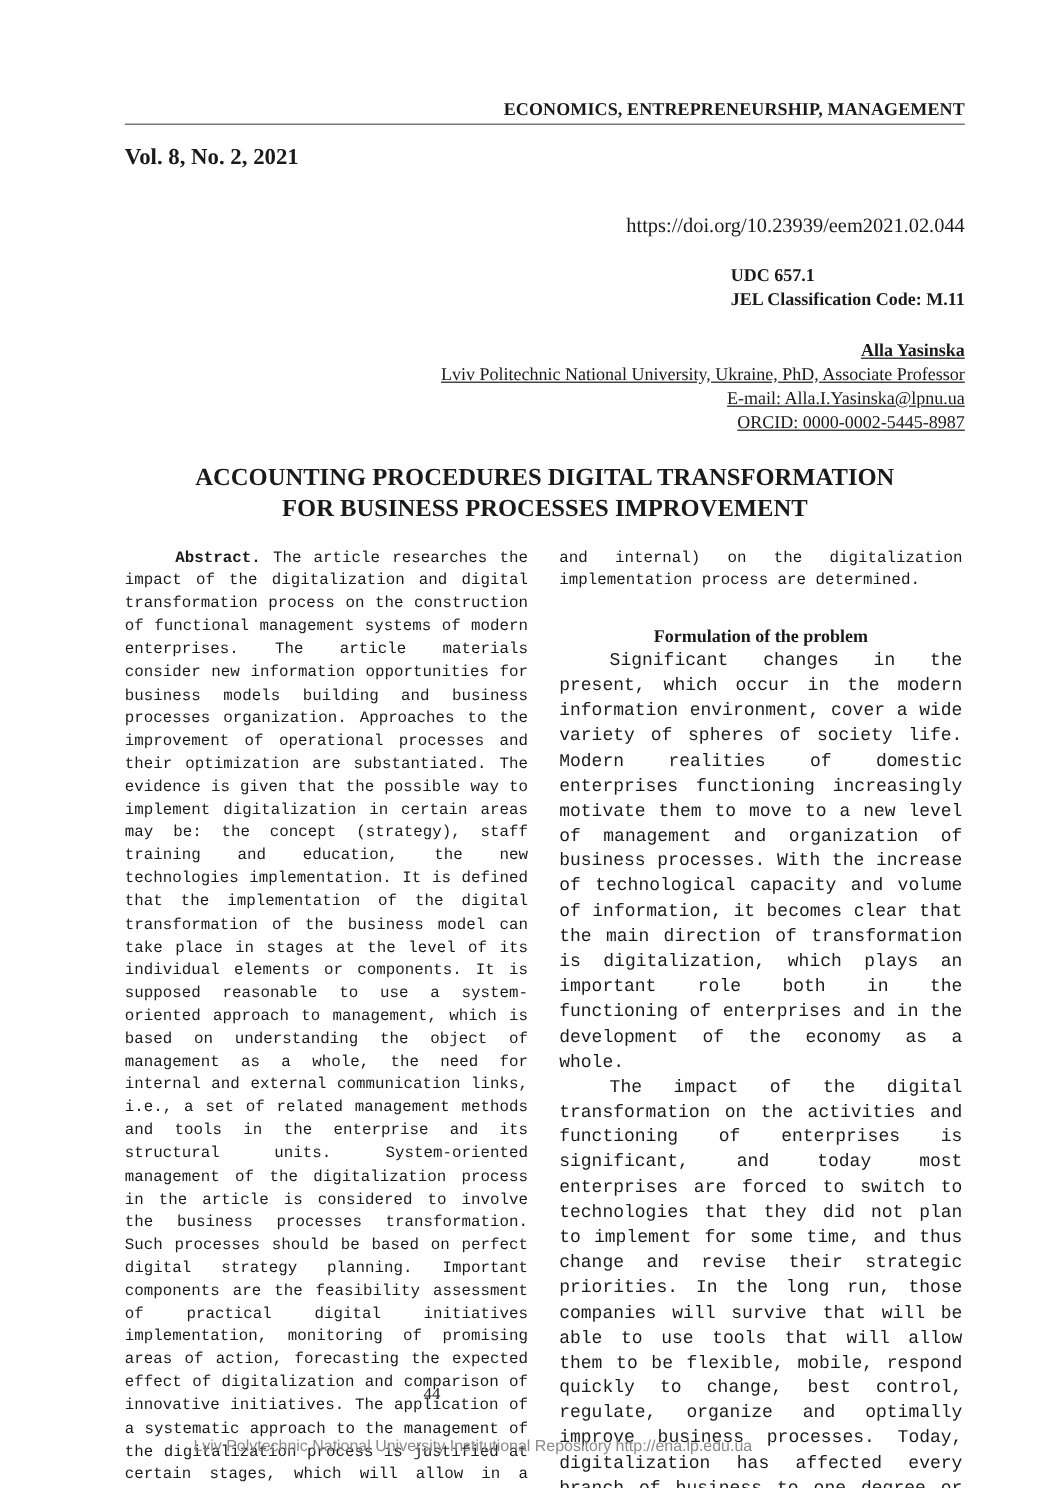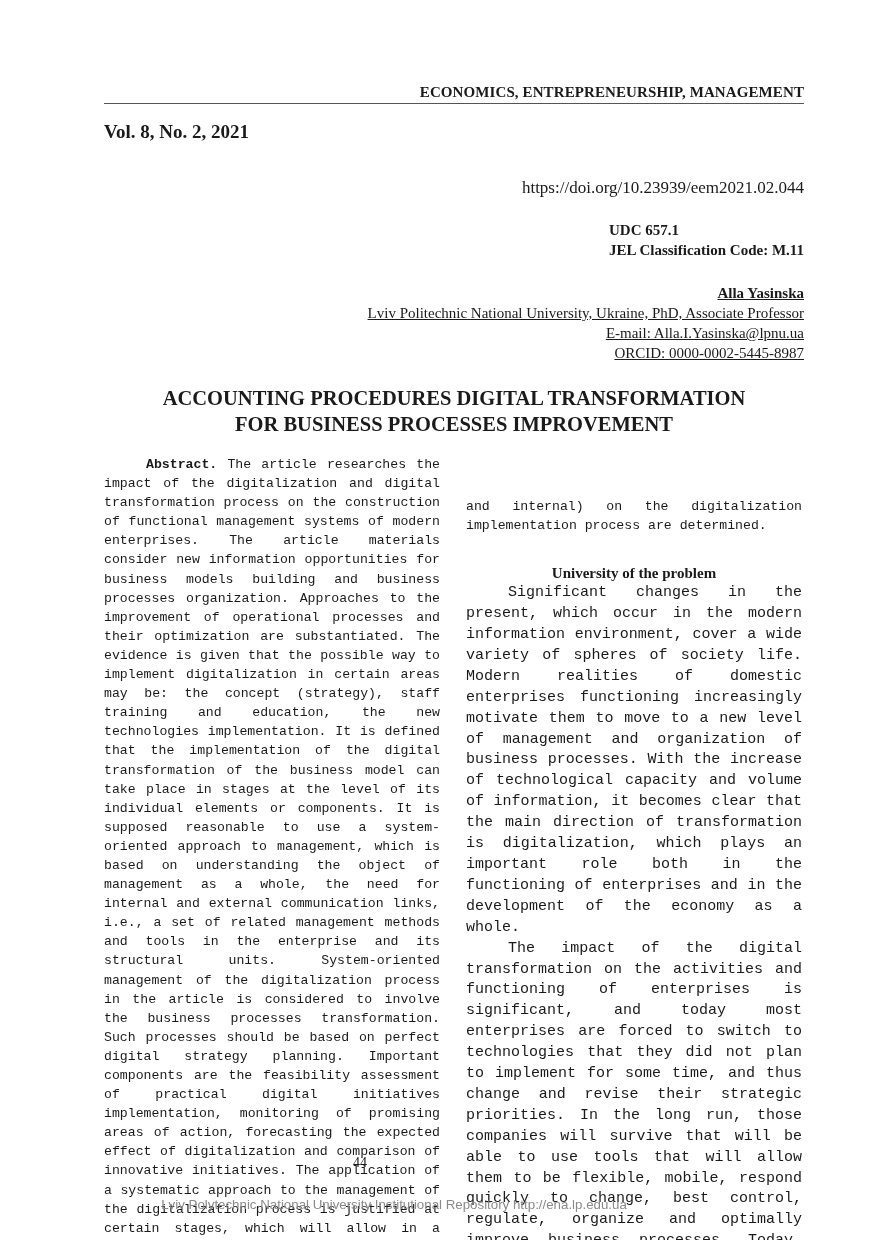--- a/index.html
+++ b/index.html
@@ -13,21 +13,21 @@
   .udc-block { position: absolute; right: 72px; top: 220px; font-weight: bold; font-size: 15px; line-height: 20px; }
   .author-block { position: absolute; right: 72px; top: 283px; text-align: right; font-size: 15px; line-height: 20px; text-decoration: underline; }
   .author-block .name { font-weight: bold; }
   .title { position: absolute; left: 104px; top: 385px; width: 700px; text-align: center; font-weight: bold;
            font-size: 20.5px; line-height: 26px; }
   .col { position: absolute; top: 455px; width: 336px; text-align: justify; }
   .col-left { left: 104px; font-size: 13.2px; line-height: 19.1px; }
   .col-right { left: 466px; }
   .indent { text-indent: 42px; }
   p { margin: 0; font-family: Liberation Mono, monospace; }
-  .abstract-cont { font-size: 13.2px; line-height: 19.1px; margin-top: 42px; }
+  .abstract-cont { font-size: 13.2px; line-height: 19.1px; }
   .keywords { font-size: 13.2px; line-height: 19.1px; letter-spacing: 0.2px; color: #333; }
   .keywords b { color: #1a1a1a; letter-spacing: 0.8px; }
   .section-heading { text-align: center; font-weight: bold; font-size: 15px; margin-top: 28px; line-height: 20px; }
   .body-text { font-size: 15px; line-height: 20.9px; }
   .page-number { position: absolute; left: 0; width: 720px; top: 1155px; text-align: center; font-size: 14px; }
   .repo-footer { position: absolute; left: 0; width: 788px; top: 1197px; text-align: center;
                  font-family: "Liberation Sans", "DejaVu Sans", sans-serif; font-size: 13.3px; color: #8a8a8a; }
 </style>
 </head>
 <body>
@@ -53,19 +53,19 @@
   <div>ACCOUNTING PROCEDURES DIGITAL TRANSFORMATION</div>
   <div>FOR BUSINESS PROCESSES IMPROVEMENT</div>
 </div>
 
 <div class="col col-left">
   <p class="indent"><b>Abstract.</b><span> The article researches the impact of the digitalization and digital transformation process on the construction of functional management systems of modern enterprises. The article materials consider new information opportunities for business models building and business processes organization. Approaches to the improvement of operational processes and their optimization are substantiated. The evidence is given that the possible way to implement digitalization in certain areas may be: the concept (strategy), staff training and education, the new technologies implementation. It is defined that the implementation of the digital transformation of the business model can take place in stages at the level of its individual elements or components. It is supposed reasonable to use a system-oriented approach to management, which is based on understanding the object of management as a whole, the need for internal and external communication links, i.e., a set of related management methods and tools in the enterprise and its structural units. System-oriented management of the digitalization process in the article is considered to involve the business processes transformation. Such processes should be based on perfect digital strategy planning. Important components are the feasibility assessment of practical digital initiatives implementation, monitoring of promising areas of action, forecasting the expected effect of digitalization and comparison of innovative initiatives. The application of a systematic approach to the management of the digitalization process is justified at certain stages, which will allow in a certain sequence and order to get the maximum effect and ensure the achievement of goals and acceptable results. The main stages of system-oriented management of the business processes digitalization process are offered, as well as the main groups of factors of influence (external</span></p>
 </div>
 
 <div class="col col-right">
   <p class="abstract-cont">and internal) on the digitalization implementation process are determined.</p>
-  <div class="section-heading">University of the problem</div>
+  <div class="section-heading">Formulation of the problem</div>
   <p class="body-text indent">Significant changes in the present, which occur in the modern information environment, cover a wide variety of spheres of society life. Modern realities of domestic enterprises functioning increasingly motivate them to move to a new level of management and organization of business processes. With the increase of technological capacity and volume of information, it becomes clear that the main direction of transformation is digitalization, which plays an important role both in the functioning of enterprises and in the development of the economy as a whole.</p>
   <p class="body-text indent">The impact of the digital transformation on the activities and functioning of enterprises is significant, and today most enterprises are forced to switch to technologies that they did not plan to implement for some time, and thus change and revise their strategic priorities. In the long run, those companies will survive that will be able to use tools that will allow them to be flexible, mobile, respond quickly to change, best control, regulate, organize and optimally improve business processes. Today, digitalization has affected every branch of business to one degree or another, and this is just the beginning. The crisis caused by the pandemic has proved that not only the future of business depends</p>
 </div>
 
 <div class="page-number">44</div>
 <div class="repo-footer">Lviv Polytechnic National University Institutional Repository http://ena.lp.edu.ua</div>
 
 </body></html>

